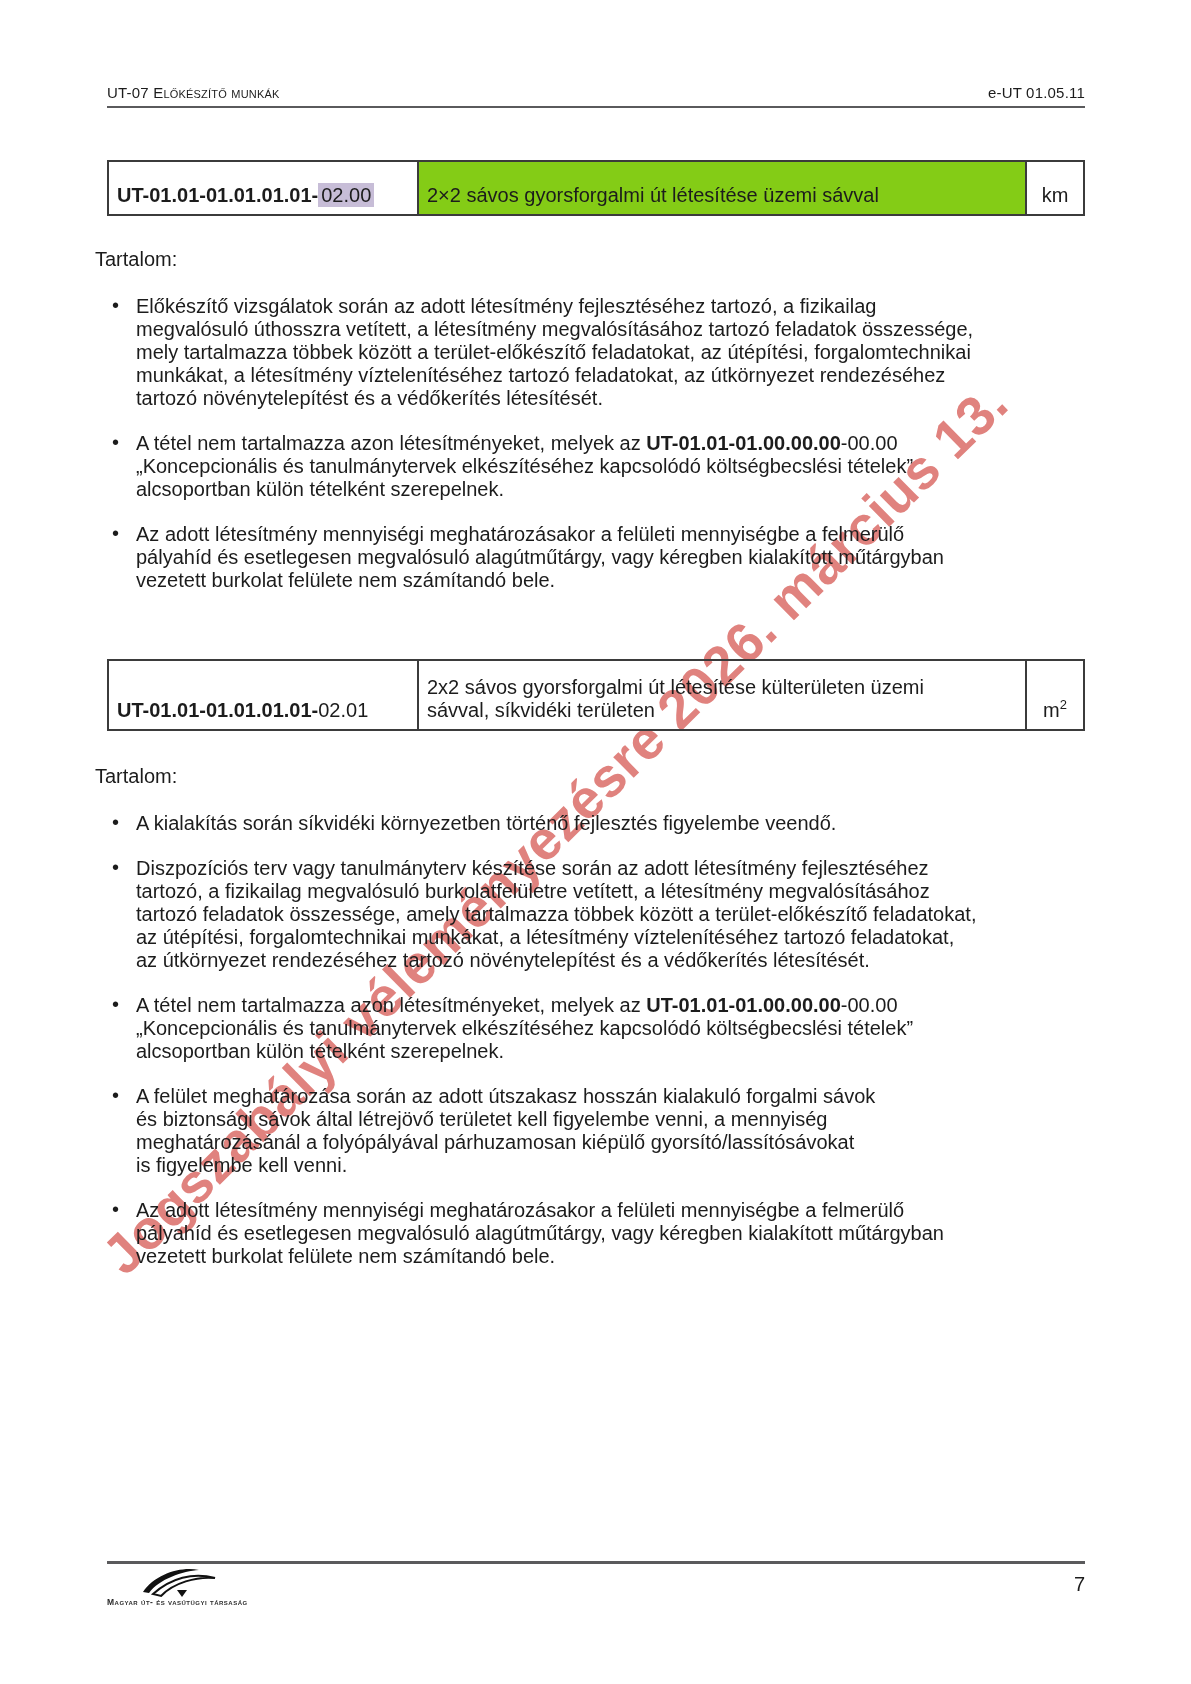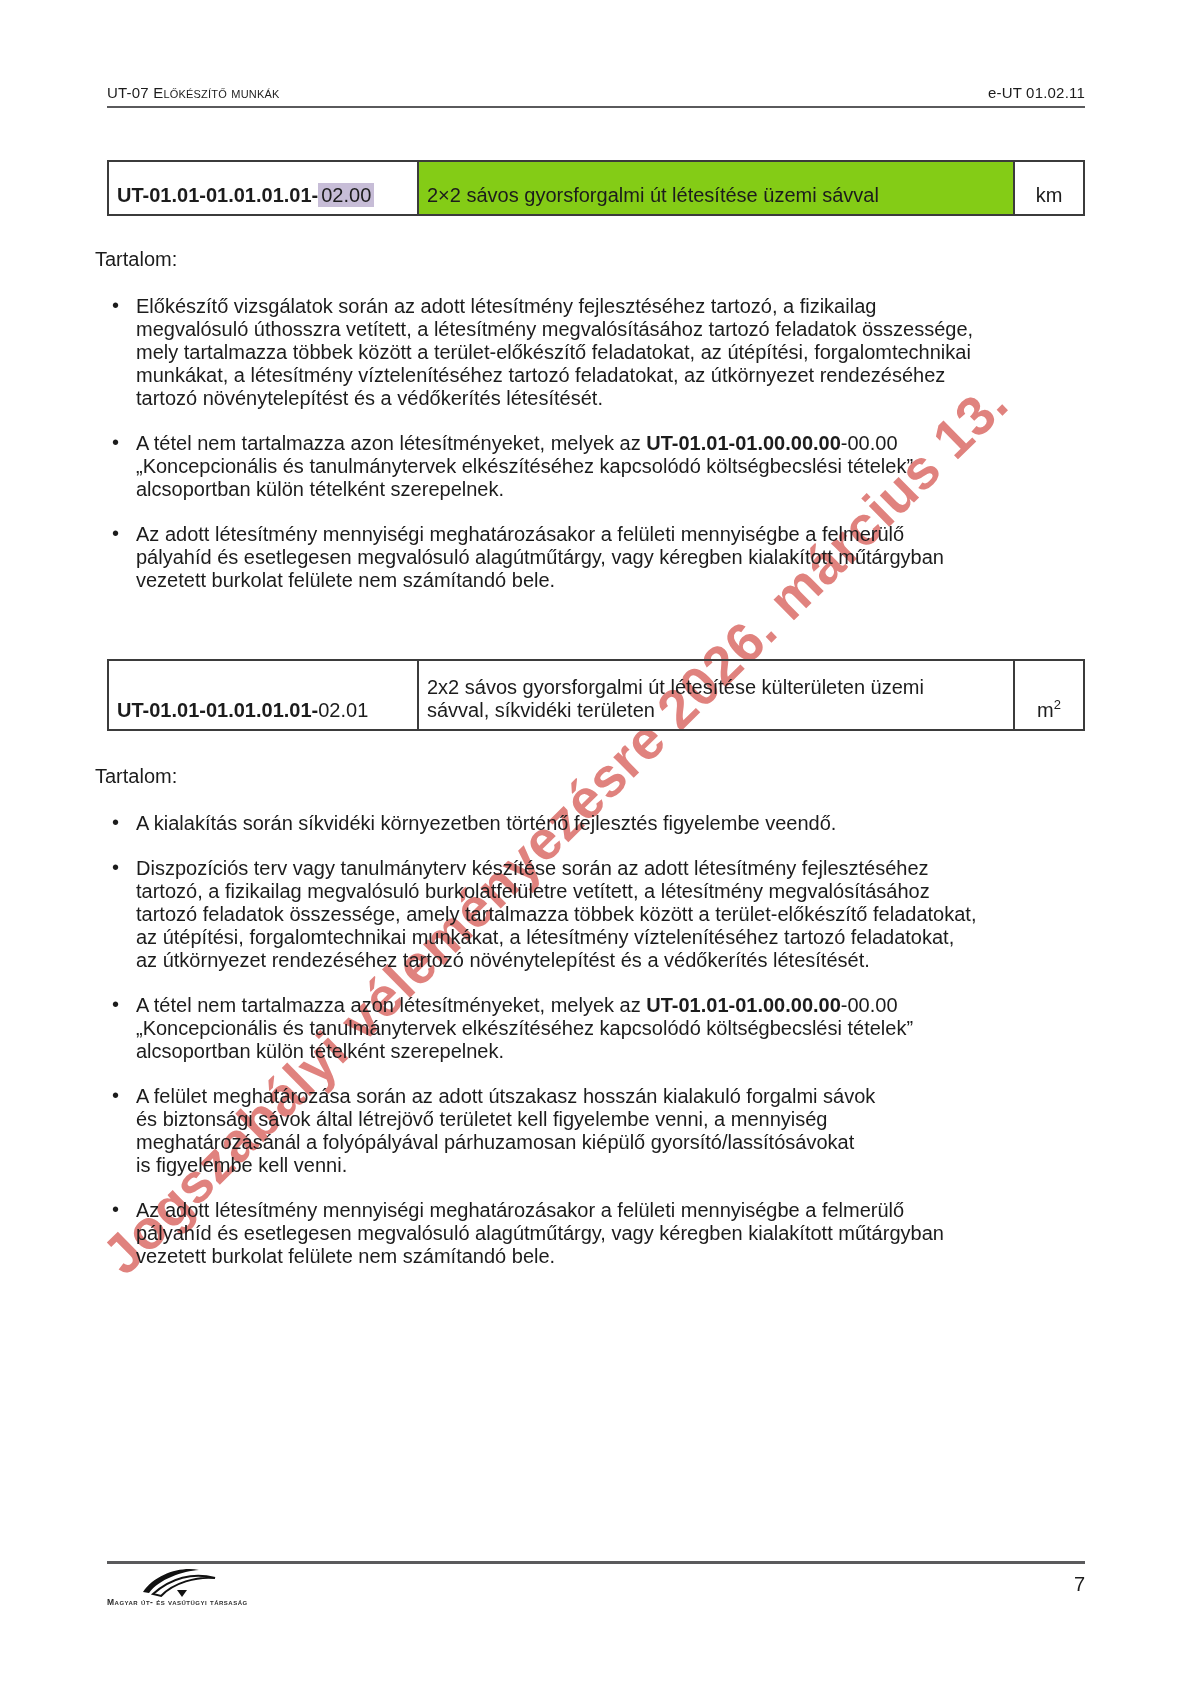--- a/index.html
+++ b/index.html
@@ -33,21 +33,21 @@
     font-size:20px; line-height:23px;
   }
   #item-table-1 { top:160px; height:56px; }
   #item-table-2 { top:659px; height:72px; }
   .item-table .cell {
     display:flex; align-items:flex-end; box-sizing:border-box;
     padding:4px 8px 7px 8px;
   }
   .code-cell  { width:308px;border-radius:13px; }
   .title-cell { flex:1; border-left:2px solid #3b3b3b; border-right:2px solid #3b3b3b; padding-left:12px; }
-  .unit-cell  { width:68px; justify-content:center; }
+  .unit-cell  { width:56px; justify-content:center; }
   .bold { font-weight:bold; }
   .bg-purple { background:#84cc16; }
   .hl-purple  { background:#c7bdd7; padding:1px 3px; }
   .title-cell .title-text { white-space:pre-line; }
   .unit-cell sup { font-size:13px; line-height:1; }
 
   
   .section {
     position:absolute; left:95px; width:978px; z-index:1;
     font-size:20px; line-height:23px;
@@ -82,21 +82,21 @@
 </style>
 </head>
 <body>
 
 <div class="page">
 
   <div class="watermark">Jogszabályi véleményezésre 2026. március 13.</div>
 
   <div class="header">
     <span class="sc">UT-07 Előkészítő munkák</span>
-    <span>e-UT 01.02.11</span>
+    <span>e-UT 01.05.11</span>
   </div>
 
   <div class="item-table" id="item-table-1">
     <div class="cell code-cell">
       <span>
         <span class="bold">UT-01.01-01.01.01.01-</span><span class="hl-purple">02.00</span>
       </span>
     </div>
     <div class="cell title-cell bg-purple">
       <span class="title-text">2×2 sávos gyorsforgalmi út létesítése üzemi sávval</span>

